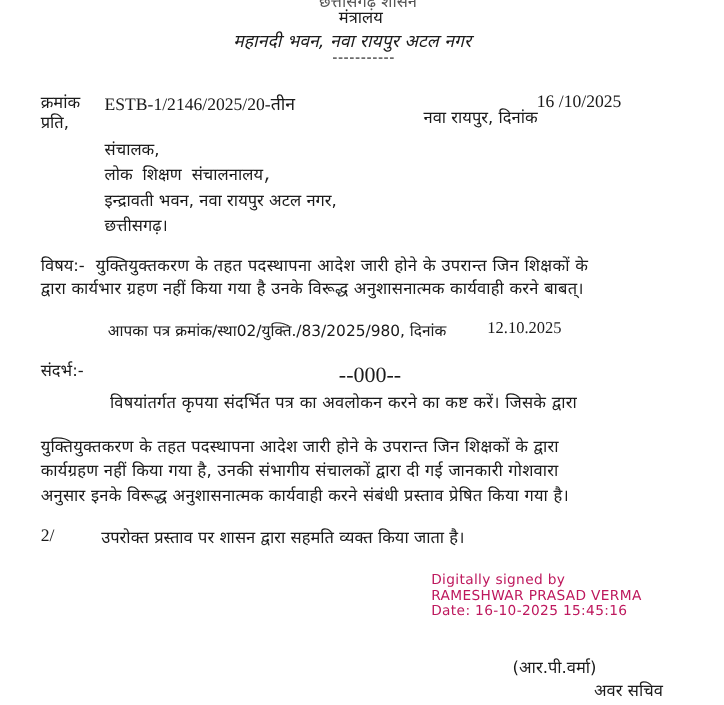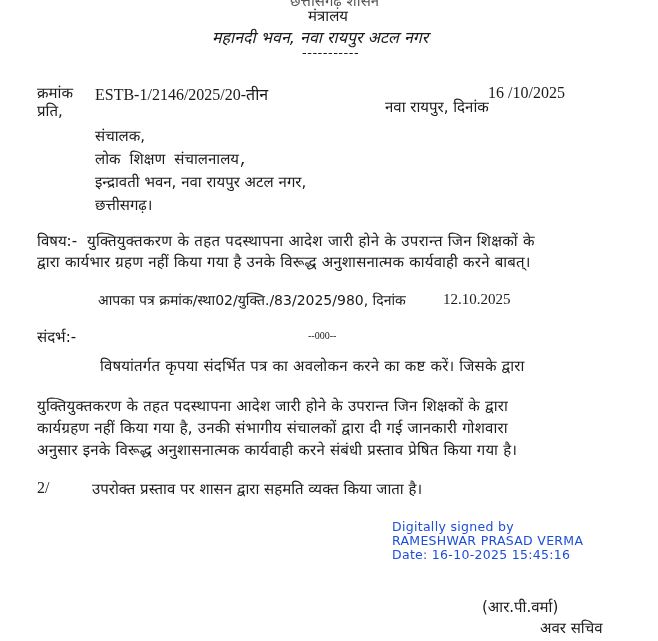--- a/index.html
+++ b/index.html
@@ -4,21 +4,21 @@
 <style>
   html, body { margin: 0; padding: 0; background: #ffffff; }
   body {
     width: 658px; height: 641px; overflow: hidden; position: relative;
     font-family: "DejaVu Sans", sans-serif; color: #1a1a1a;
   }
   .abs { position: absolute; white-space: nowrap; }
   .hi { font-size: 15px; font-family: "DejaVu Sans", sans-serif; }
   .lat { font-family: "Liberation Serif", serif; font-size: 16px; }
   .top-cut { top: -10px; left: 290px; font-size: 15px; color:#555; }
-  .sig { font-family: "DejaVu Sans", sans-serif; font-size: 12.5px; color: #1d4ed8; line-height: 14px; letter-spacing: 0.3px; }
+  .sig { font-family: "DejaVu Sans", sans-serif; font-size: 12.5px; color: #be185d; line-height: 14px; letter-spacing: 0.3px; }
   .para-line { font-size: 15px; letter-spacing: 0.2px; }
 </style>
 </head>
 <body>
 
 <div class="abs top-cut">छत्तीसगढ़ शासन</div>
 <div class="abs hi" style="left:308px; top:5px;">मंत्रालय</div>
 <div class="abs hi" style="left:212px; top:26px; font-size:16px;font-style:italic;">महानदी भवन, नवा रायपुर अटल नगर</div>
 <div class="abs" style="left:302px; top:45px; font-size:13px; letter-spacing:0.5px;">-----------</div>
 
@@ -34,28 +34,28 @@
 <div class="abs hi" style="left:95px; top:194px;">छत्तीसगढ़।</div>
 
 <div class="abs hi" style="left:37px; top:230px;">विषय:-</div>
 <div class="abs hi" style="left:87px; top:230px; letter-spacing:0.3px;">युक्तियुक्तकरण के तहत पदस्थापना आदेश जारी होने के उपरान्त जिन शिक्षकों के</div>
 <div class="abs hi" style="left:37px; top:251px; letter-spacing:0.2px;">द्वारा कार्यभार ग्रहण नहीं किया गया है उनके विरूद्ध अनुशासनात्मक कार्यवाही करने बाबत्।</div>
 
 <div class="abs hi" style="left:37px; top:290px;margin-top:36px;">संदर्भ:-</div>
 <div class="abs hi" style="left:98px; top:290px; font-size:14px;">आपका पत्र क्रमांक/स्था02/युक्ति./83/2025/980, दिनांक</div>
 <div class="abs lat" style="left:443px; top:291px; font-size:15px;">12.10.2025</div>
 
-<div class="abs lat" style="left:308px; top:330px; font-size:10px;">--000--</div>
+<div class="abs lat" style="left:308px; top:330px; font-size:20px;">--000--</div>
 
 <div class="abs para-line" style="left:100px; top:355px;">विषयांतर्गत कृपया संदर्भित पत्र का अवलोकन करने का कष्ट करें। जिसके द्वारा</div>
 <div class="abs para-line" style="left:37px; top:395px;">युक्तियुक्तकरण के तहत पदस्थापना आदेश जारी होने के उपरान्त जिन शिक्षकों के द्वारा</div>
 <div class="abs para-line" style="left:37px; top:417px;text-align:right;">कार्यग्रहण नहीं किया गया है, उनकी संभागीय संचालकों द्वारा दी गई जानकारी गोशवारा</div>
 <div class="abs para-line" style="left:37px; top:439px;">अनुसार इनके विरूद्ध अनुशासनात्मक कार्यवाही करने संबंधी प्रस्ताव प्रेषित किया गया है।</div>
 
 <div class="abs lat" style="left:37px; top:479px;">2/</div>
 <div class="abs hi" style="left:92px; top:478px;">उपरोक्त प्रस्ताव पर शासन द्वारा सहमति व्यक्त किया जाता है।</div>
 
 <div class="abs sig" style="left:392px; top:520px;">Digitally signed by</div>
 <div class="abs sig" style="left:392px; top:534px;">RAMESHWAR PRASAD VERMA</div>
 <div class="abs sig" style="left:392px; top:548px;text-align:center;">Date: 16-10-2025 15:45:16</div>
 
-<div class="abs hi" style="left:482px; top:596px;text-align:center;">(आर.पी.वर्मा)</div>
+<div class="abs hi" style="left:466px; top:596px;text-align:center;">(आर.पी.वर्मा)</div>
 <div class="abs hi" style="left:492px; top:617px;margin-left:48px;">अवर सचिव</div>
 
 </body></html>

